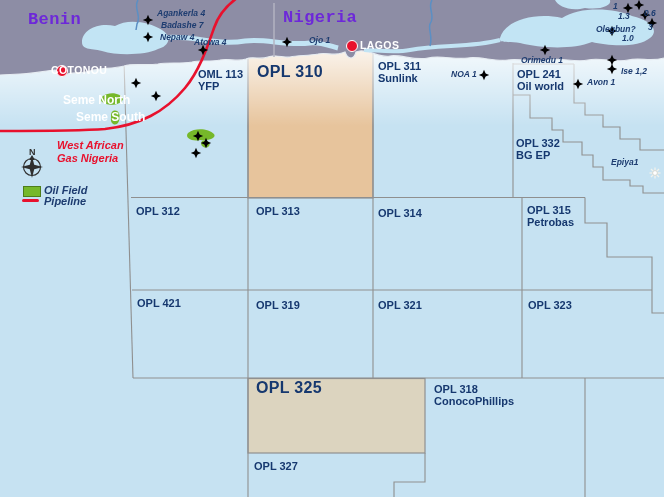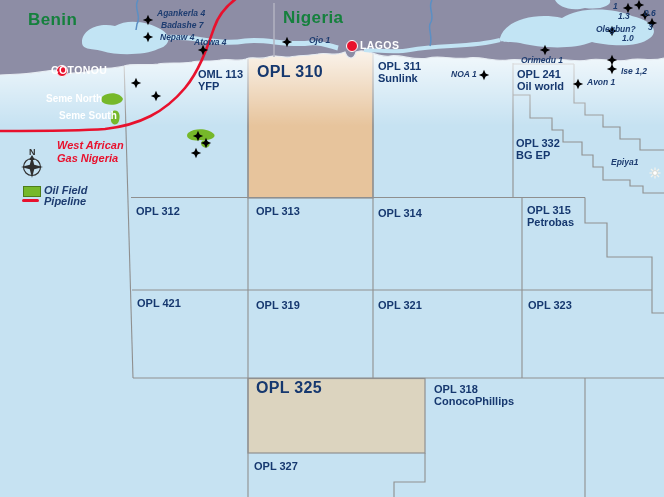--- a/index.html
+++ b/index.html
@@ -2,23 +2,23 @@
 <html><head>
 <meta charset="utf-8">
 <style>
   html,body{margin:0;padding:0;background:#222;}
   #stage{position:relative;width:664px;height:497px;overflow:hidden;
          font-family:"Liberation Sans",sans-serif;background:#c6e2f2;}
   #stage svg{position:absolute;left:0;top:0;}
   .lbl{position:absolute;color:#16386f;font-weight:bold;font-size:11px;line-height:12px;white-space:nowrap;}
   .big{font-size:16px;line-height:17px;letter-spacing:.3px;}
   .well-lbl{position:absolute;color:#1d3c70;font-style:italic;font-weight:bold;font-size:8.5px;line-height:9px;white-space:nowrap;}
-  .country{position:absolute;color:#15803d;font-weight:bold;font-size:17px;letter-spacing:.4px;}
+  .country{position:absolute;color:#6d28d9;font-weight:bold;font-size:17px;letter-spacing:.4px;font-family:Liberation Mono, monospace;}
   .city{position:absolute;color:#fff;font-weight:bold;font-size:10.5px;letter-spacing:.4px;padding-left:44px;}
-  .seme{position:absolute;color:#fff;font-weight:bold;font-size:10px;}
+  .seme{position:absolute;color:#fff;font-weight:bold;font-size:12px;margin-left:17px;}
   .pipelbl{position:absolute;color:#e8112d;font-weight:bold;font-size:11px;line-height:13px;font-style:italic;}
   .legend-lbl{position:absolute;color:#1d3c70;font-weight:bold;font-size:11px;font-style:italic;}
   .north{position:absolute;color:#2f2f2f;font-weight:bold;font-size:9px;}
   .swatch{position:absolute;left:23px;top:186px;width:16px;height:9px;background:#76b82a;border:1px solid #4e7d1a;}
   .redline{position:absolute;left:22px;top:199px;width:17px;height:3px;background:#e8112d;border-radius:2px;}
   .grid{stroke:#8f8f8f;stroke-width:1.1;fill:none;}
 </style>
 </head>
 <body>
 

